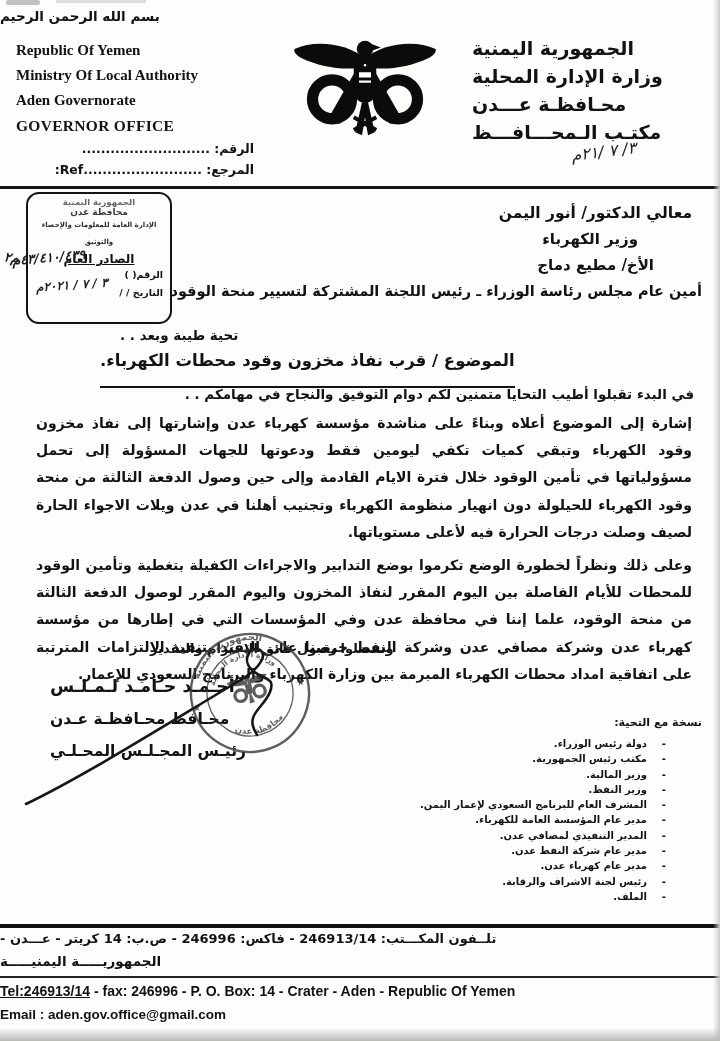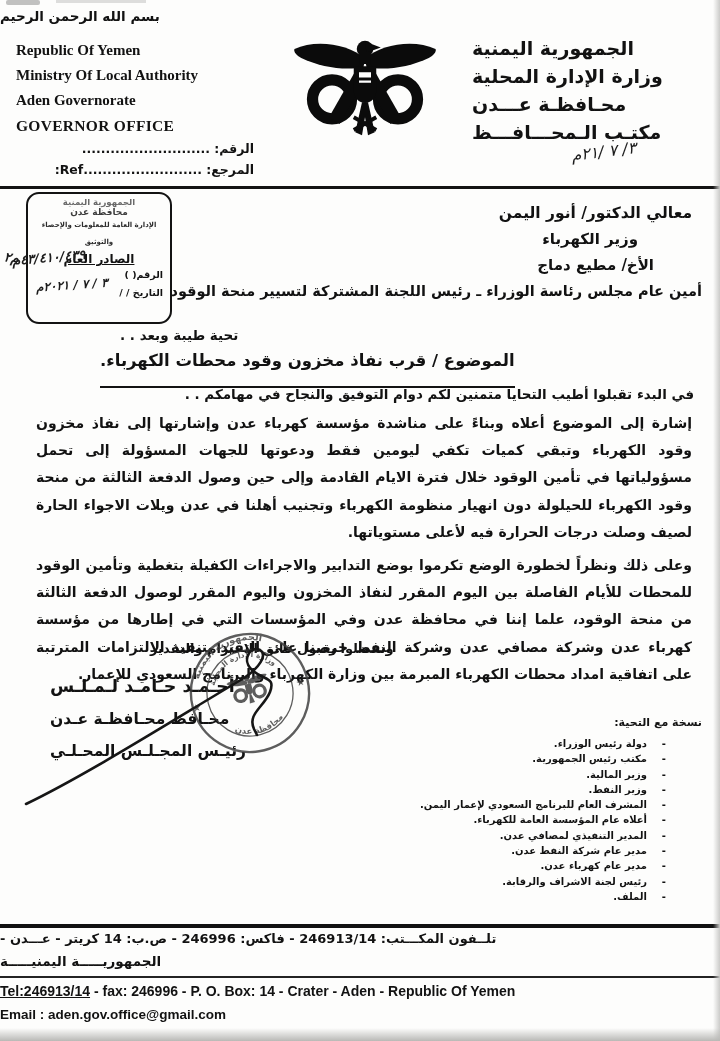--- a/index.html
+++ b/index.html
@@ -222,21 +222,21 @@
     <div class="cc-item">
         <span class="cc-dash">-</span>
         <span>وزير النفط.</span>
       </div>
     <div class="cc-item">
         <span class="cc-dash">-</span>
         <span>المشرف العام للبرنامج السعودي لإعمار اليمن.</span>
       </div>
     <div class="cc-item">
         <span class="cc-dash">-</span>
-        <span>أعلاه عام المؤسسة العامة للكهرباء.</span>
+        <span>مدير عام المؤسسة العامة للكهرباء.</span>
       </div>
     <div class="cc-item">
         <span class="cc-dash">-</span>
         <span>المدير التنفيذي لمصافي عدن.</span>
       </div>
     <div class="cc-item">
         <span class="cc-dash">-</span>
         <span>مدير عام شركة النفط عدن.</span>
       </div>
     <div class="cc-item">

